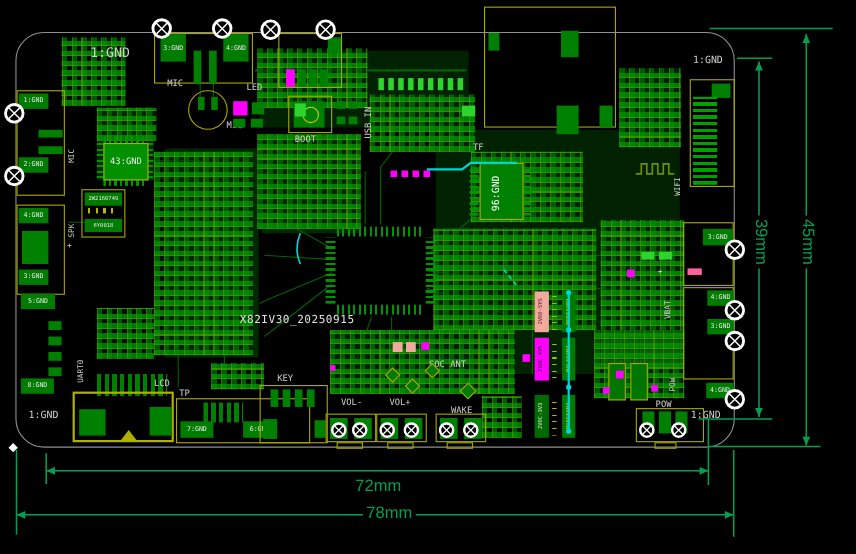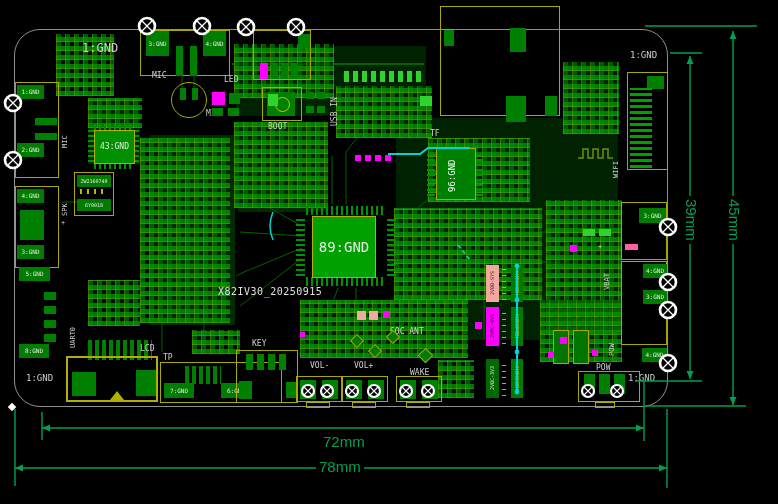--- a/index.html
+++ b/index.html
@@ -177,21 +177,20 @@
 
   <div class="ybox" style="left:74px;top:172px;width:40px;height:44px"></div>
   <div class="gpad" style="left:77px;top:175px;width:34px;height:12px;font-size:5px">2W2160749</div>
   <div class="coil-h" style="left:80px;top:189px;width:28px"></div>
   <div class="gpad" style="left:77px;top:199px;width:34px;height:12px;font-size:5px">6Y0018</div>
 
   <div class="pins-v fine" style="left:306px;top:206px;width:80px;height:9px"></div>
   <div class="pins-v fine" style="left:306px;top:277px;width:80px;height:9px"></div>
   <div class="pins-h fine" style="left:296px;top:216px;width:9px;height:60px"></div>
   <div class="pins-h fine" style="left:387px;top:216px;width:9px;height:60px"></div>
-  <div class="gpad" style="left:312px;top:216px;width:62px;height:60px;border:1px solid #b0b000;background:#00a000;font-size:14px">89:GND</div>
 
   <div class="pins-h fine" style="left:427px;top:152px;width:8px;height:44px"></div>
   <div class="pins-h fine" style="left:475px;top:152px;width:8px;height:44px"></div>
   <div class="abs" style="left:436px;top:148px;width:38px;height:50px;background:#008000;border:1px solid #a8a800"></div>
   <div class="silk v" style="left:448px;top:192px;color:#fff;font-size:9px">96:GND</div>
   <div class="silk" style="left:430px;top:130px">TF</div>
 
   <div class="silk" style="left:218px;top:287px;font-size:10px;color:#e0e0e0;letter-spacing:.5px">X82IV30_20250915</div>
   <div class="silk" style="left:390px;top:328px">SOC ANT</div>
   <div class="abs rot45" style="left:352px;top:336px;width:8px;height:8px"></div>
@@ -376,17 +375,17 @@
       <polygon points="15,468 23,464.5 23,471.5"></polygon>
         <polygon points="667,468 659,464.5 659,471.5"></polygon>
       <polygon points="690,56 686.5,64 693.5,64"></polygon>
         <polygon points="690,379 686.5,371 693.5,371"></polygon>
       <polygon points="733,31 729.5,39 736.5,39"></polygon>
         <polygon points="733,405 729.5,397 736.5,397"></polygon>
     </g>
   </svg>
 
   <div class="dim" style="left:320px;top:434px">72mm</div>
-  <div class="dim" style="left:316px;top:459px">78mm</div>
+  <div class="dim" style="left:330px;top:459px">78mm</div>
   <div class="dim v" style="left:699px;top:196px">39mm</div>
   <div class="dim v" style="left:742px;top:196px">45mm</div>
 
 </div>
 
 </body></html>

